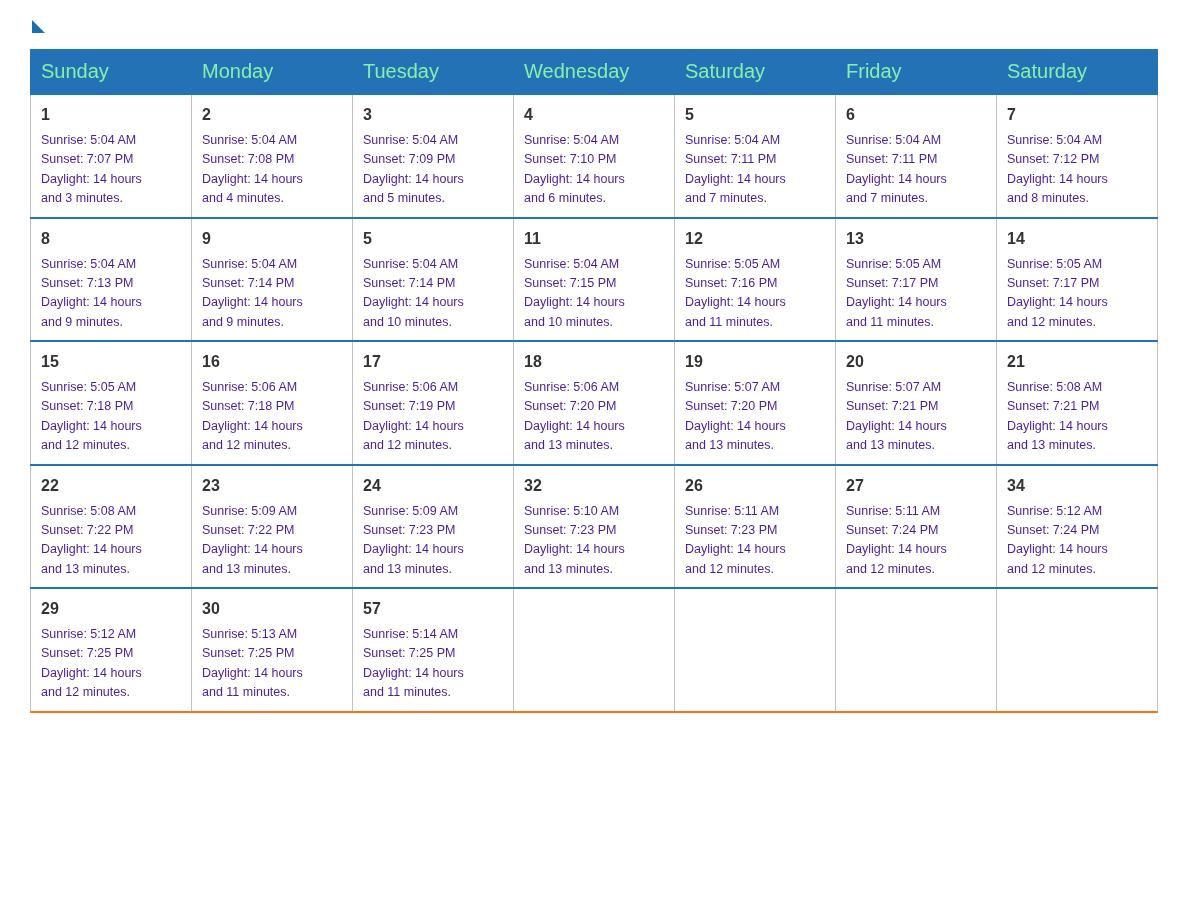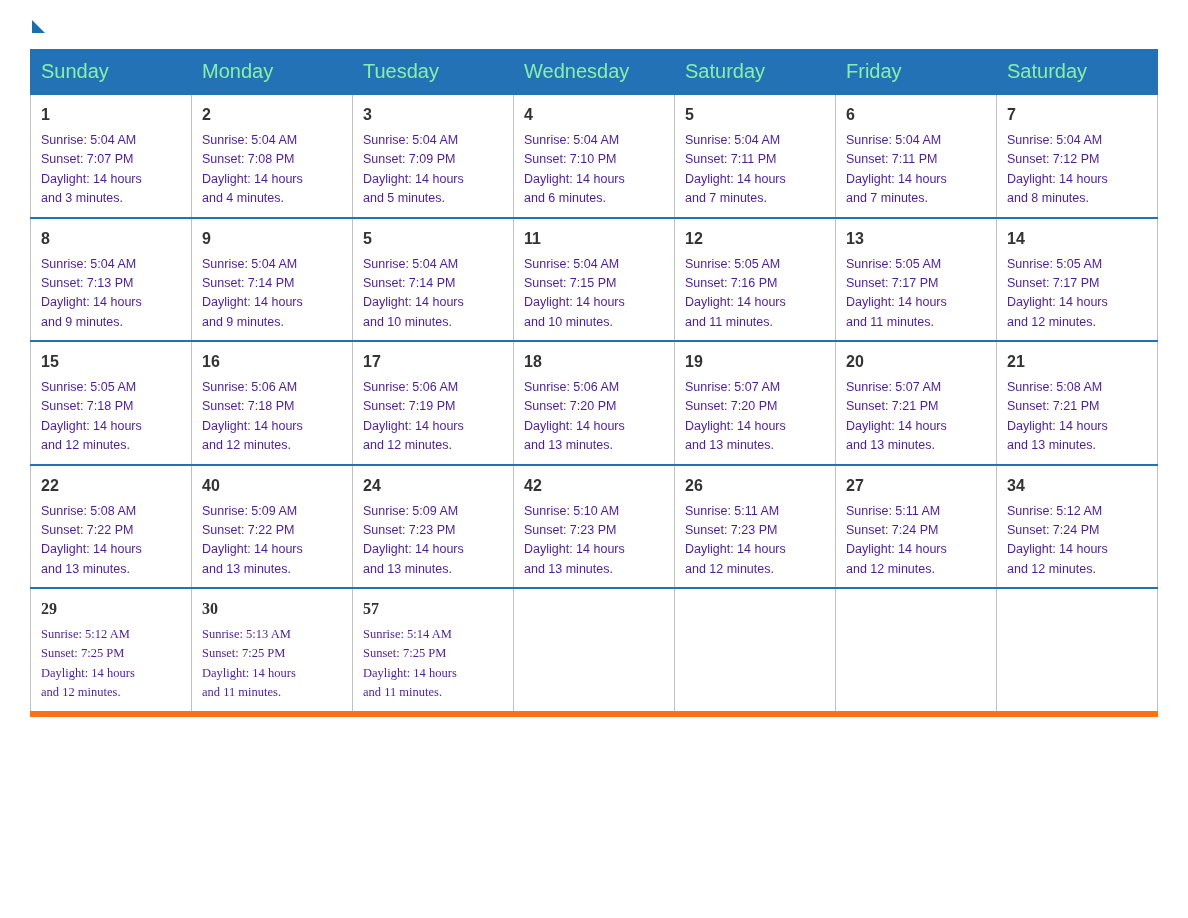--- a/index.html
+++ b/index.html
@@ -59,22 +59,21 @@
       background: #fff;
     }
     .calendar-table tr td {
       border-top: 2px solid #2272b5;
       border-bottom: 1px solid #ddd;
     }
     .calendar-table td + td {
       border-left: 1px solid #ddd;
     }
     .calendar-table tr:last-child td {
-      border-bottom: 6px solid #f97316;
-      font-family: Liberation Serif, serif;
+      border-bottom: 2px solid #f97316;
     }
     .day-num {
       font-size: 16px;
       font-weight: bold;
       display: block;
       margin-bottom: 4px;
     }
     .day-info {
       font-size: 12.5px;
       color: #4c1d95;
@@ -233,29 +232,29 @@
           <span class="day-num">21</span>
           <div class="day-info">Sunrise: 5:08 AM<br>Sunset: 7:21 PM<br>Daylight: 14 hours<br>and 13 minutes.</div>
         </td>
       </tr>
       <tr>
         <td>
           <span class="day-num">22</span>
           <div class="day-info">Sunrise: 5:08 AM<br>Sunset: 7:22 PM<br>Daylight: 14 hours<br>and 13 minutes.</div>
         </td>
         <td>
-          <span class="day-num">40</span>
+          <span class="day-num">23</span>
           <div class="day-info">Sunrise: 5:09 AM<br>Sunset: 7:22 PM<br>Daylight: 14 hours<br>and 13 minutes.</div>
         </td>
         <td>
           <span class="day-num">24</span>
           <div class="day-info">Sunrise: 5:09 AM<br>Sunset: 7:23 PM<br>Daylight: 14 hours<br>and 13 minutes.</div>
         </td>
         <td>
-          <span class="day-num">42</span>
+          <span class="day-num">32</span>
           <div class="day-info">Sunrise: 5:10 AM<br>Sunset: 7:23 PM<br>Daylight: 14 hours<br>and 13 minutes.</div>
         </td>
         <td>
           <span class="day-num">26</span>
           <div class="day-info">Sunrise: 5:11 AM<br>Sunset: 7:23 PM<br>Daylight: 14 hours<br>and 12 minutes.</div>
         </td>
         <td>
           <span class="day-num">27</span>
           <div class="day-info">Sunrise: 5:11 AM<br>Sunset: 7:24 PM<br>Daylight: 14 hours<br>and 12 minutes.</div>
         </td>

